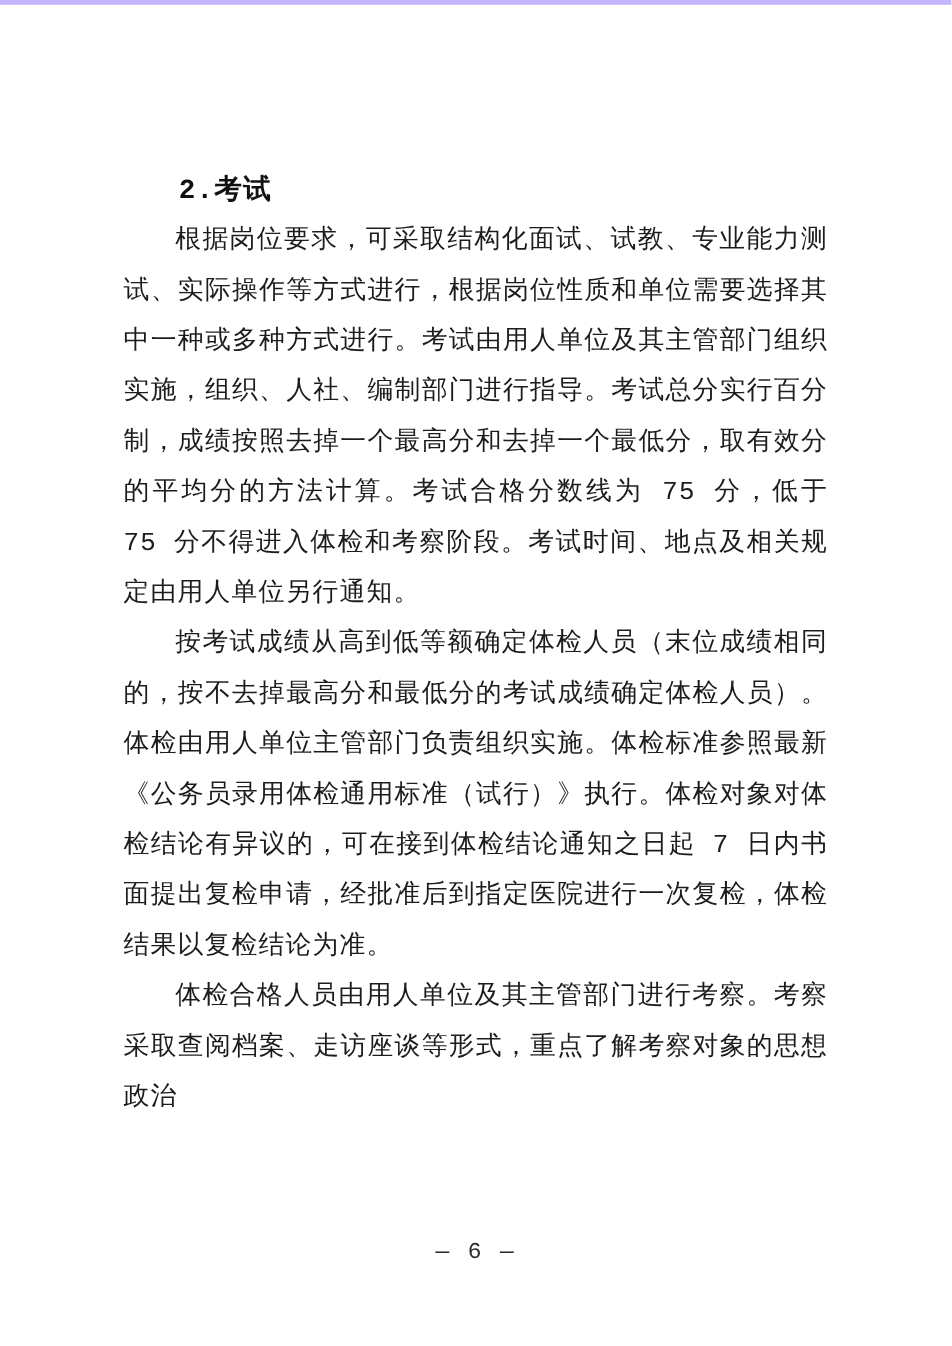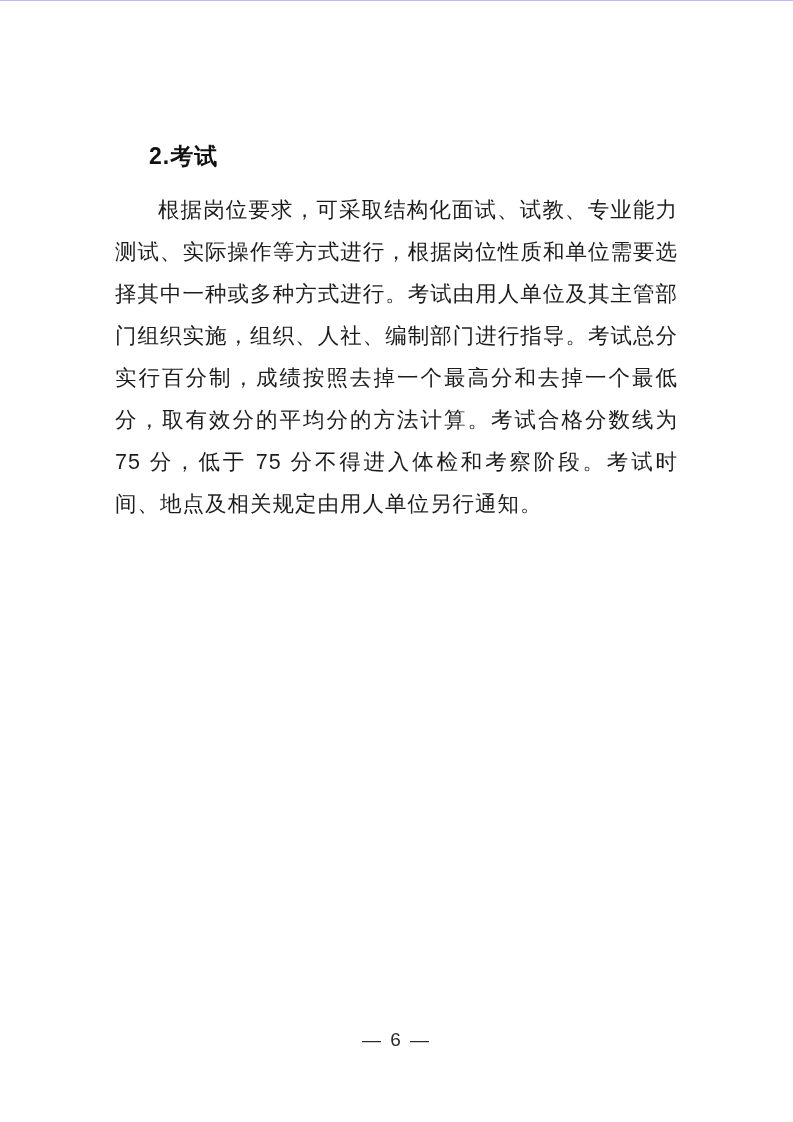--- a/index.html
+++ b/index.html
@@ -6,42 +6,42 @@
     margin: 0;
     padding: 0;
     background: #ffffff;
   }
   .page {
     position: relative;
     width: 793px;
     height: 1122px;
     background: #ffffff;
     overflow: hidden;
-    border-top: 1px solid #c4b5fd;
-    font-family: Liberation Sans, sans-serif;
+    border-top: 4px solid #c4b5fd;
+    font-family: Liberation Mono, monospace;
     color: #1c1c1c;
     box-sizing: border-box;
   }
   .content {
     position: absolute;
     top: 134px;
     left: 103px;
     width: 587px;
   }
   .section-heading {
     margin: 0;
     font-size: 23px;
     font-weight: bold;
     line-height: 42px;
     text-indent: 2em;
     letter-spacing: 1px;
     color: #111111;
   }
   .body-paragraph {
-    margin: 12px;
+    margin: 0;
     font-size: 21.5px;
     line-height: 42px;
     text-indent: 2em;
     letter-spacing: 1px;
     text-align: justify;
     color: #1c1c1c;
   }
   .page-number {
     position: absolute;
     left: 0;
@@ -55,18 +55,20 @@
 </style>
 </head>
 <body>
 
 <div class="page">
   <div class="content">
 
     <h2 class="section-heading">2.考试</h2>
     <p class="body-paragraph">根据岗位要求，可采取结构化面试、试教、专业能力测试、实际操作等方式进行，根据岗位性质和单位需要选择其中一种或多种方式进行。考试由用人单位及其主管部门组织实施，组织、人社、编制部门进行指导。考试总分实行百分制，成绩按照去掉一个最高分和去掉一个最低分，取有效分的平均分的方法计算。考试合格分数线为 75 分，低于 75 分不得进入体检和考察阶段。考试时间、地点及相关规定由用人单位另行通知。</p>
 
+    <p class="body-paragraph">按考试成绩从高到低等额确定体检人员（末位成绩相同的，按不去掉最高分和最低分的考试成绩确定体检人员）。体检由用人单位主管部门负责组织实施。体检标准参照最新《公务员录用体检通用标准（试行）》执行。体检对象对体检结论有异议的，可在接到体检结论通知之日起 7 日内书面提出复检申请，经批准后到指定医院进行一次复检，体检结果以复检结论为准。</p>
 
+    <p class="body-paragraph">体检合格人员由用人单位及其主管部门进行考察。考察采取查阅档案、走访座谈等形式，重点了解考察对象的思想政治</p>
 
   </div>
 
   <div class="page-number">— 6 —</div>
 </div>
 
 </body></html>

